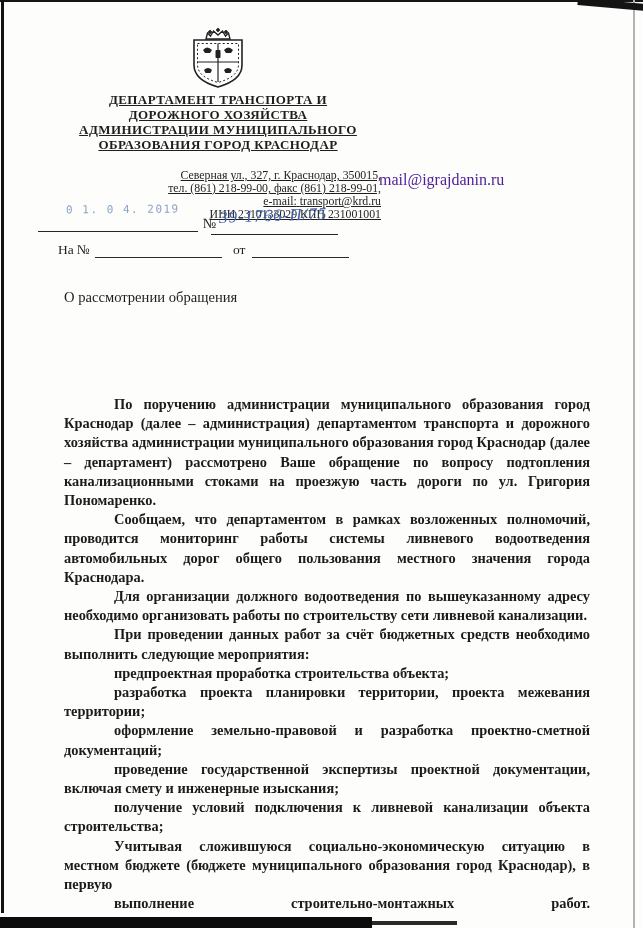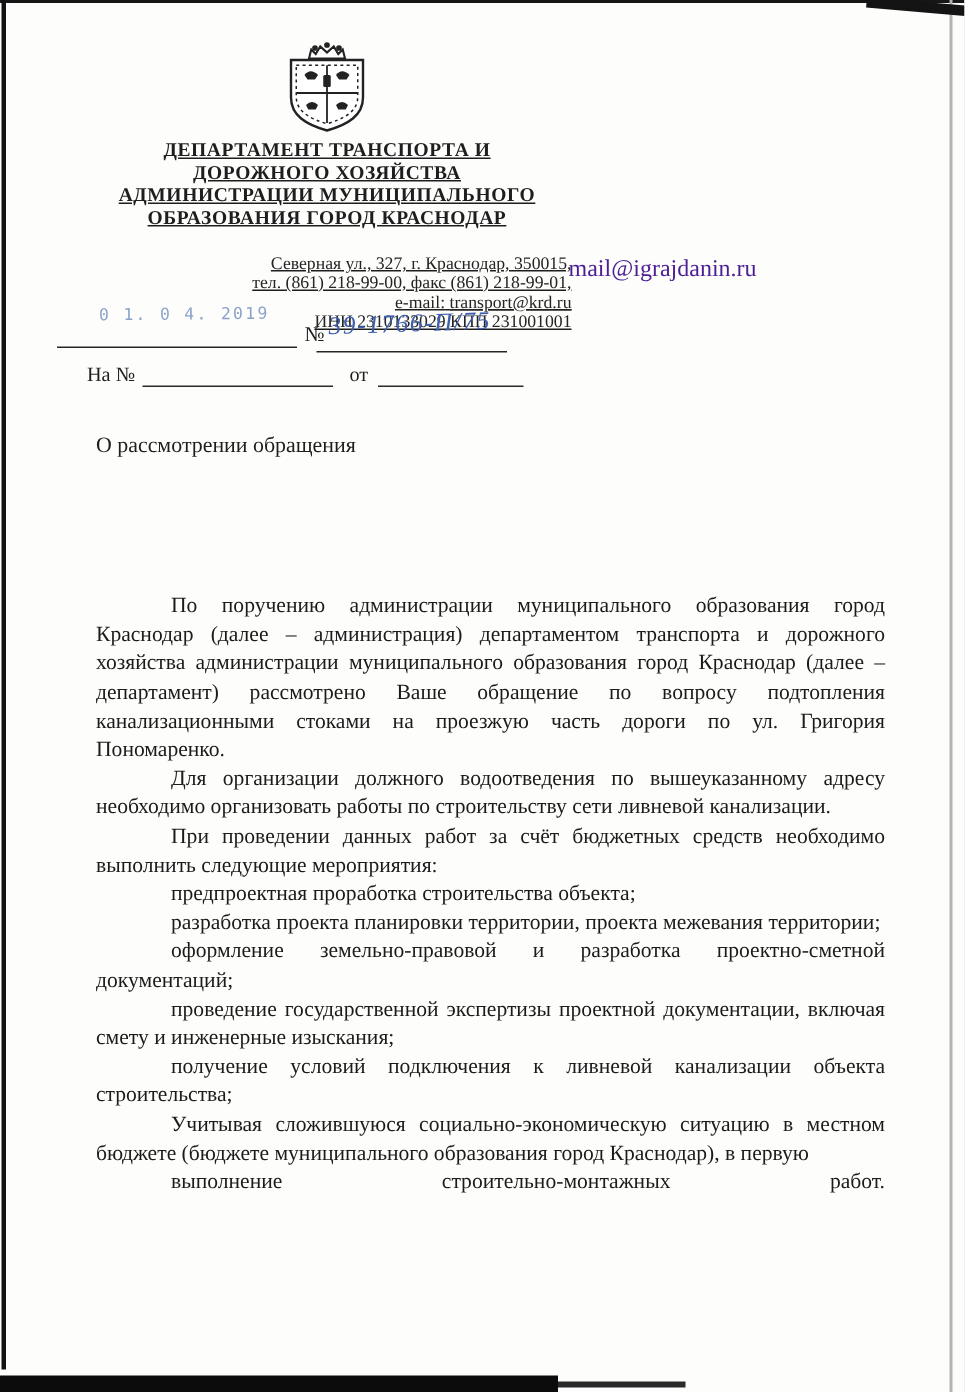--- a/index.html
+++ b/index.html
@@ -38,21 +38,21 @@
   }
   .reply-row{position:absolute;left:58px;top:242px;font-size:13.5px;white-space:nowrap;}
   .reply-row .blank{display:inline-block;border-bottom:1.4px solid #2a2a2a;height:13px;vertical-align:bottom;}
   .blank1{width:127px;margin-left:5px;margin-right:11px;}
   .blank2{width:97px;margin-left:7px;}
   .recipient-email{position:absolute;left:379px;top:171px;font-size:16px;color:#4c1d95;}
   .subject{position:absolute;left:64px;top:289px;font-size:14.6px;text-align:right;}
   
   .letter-body{
     position:absolute;left:64px;top:395px;width:526px;
-    font-size:14.4px;line-height:19.2px;text-align:justify;color:#1b1b1b;
+    font-size:14.4px;line-height:19.2px;text-align:justify;color:#1b1b1b;font-weight:bold;
   }
   .body-par{margin:0;text-indent:50px;}
   .body-par:last-child{text-align-last:justify;}
 </style>
 </head>
 <body>
 
 <div class="page">
 
   <div class="scan-top"></div>
@@ -110,20 +110,21 @@
   <div class="reply-row">
     <span>На №</span><span class="blank blank1"></span><span>от</span><span class="blank blank2"></span>
   </div>
 
   <div class="recipient-email">mail@igrajdanin.ru</div>
 
   <div class="subject">О рассмотрении обращения</div>
 
   <div class="letter-body">
       <p class="body-par">По поручению администрации муниципального образования город Краснодар (далее – администрация) департаментом транспорта и дорожного хозяйства администрации муниципального образования город Краснодар (далее – департамент) рассмотрено Ваше обращение по вопросу подтопления канализационными стоками на проезжую часть дороги по ул. Григория Пономаренко.</p>
+      <p class="body-par">Сообщаем, что департаментом в рамках возложенных полномочий, проводится мониторинг работы системы ливневого водоотведения автомобильных дорог общего пользования местного значения города Краснодара.</p>
       <p class="body-par">Для организации должного водоотведения по вышеуказанному адресу необходимо организовать работы по строительству сети ливневой канализации.</p>
       <p class="body-par">При проведении данных работ за счёт бюджетных средств необходимо выполнить следующие мероприятия:</p>
       <p class="body-par">предпроектная проработка строительства объекта;</p>
       <p class="body-par">разработка проекта планировки территории, проекта межевания территории;</p>
       <p class="body-par">оформление земельно-правовой и разработка проектно-сметной документаций;</p>
       <p class="body-par">проведение государственной экспертизы проектной документации, включая смету и инженерные изыскания;</p>
       <p class="body-par">получение условий подключения к ливневой канализации объекта строительства;</p>
       <p class="body-par">Учитывая сложившуюся социально-экономическую ситуацию в местном бюджете (бюджете муниципального образования город Краснодар), в первую</p>
       <p class="body-par">выполнение строительно-монтажных работ.</p>
     </div>

